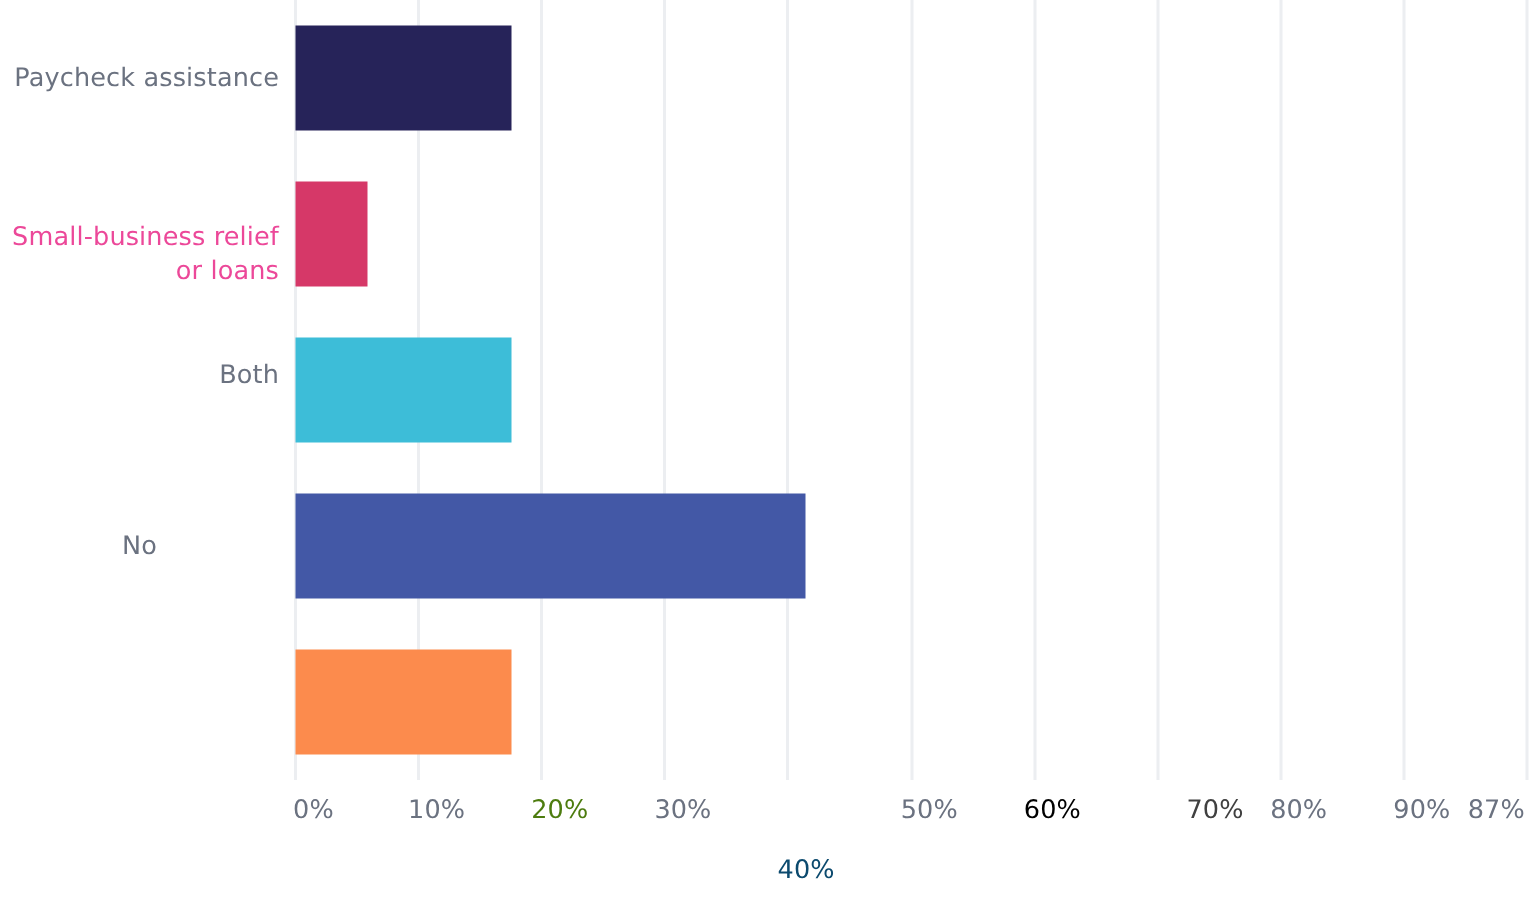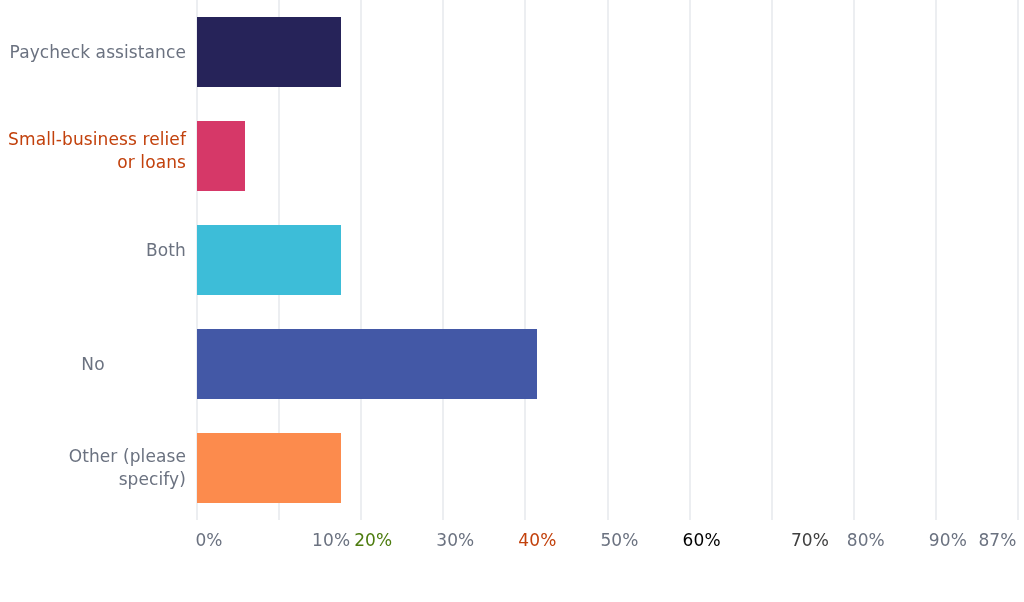--- a/index.html
+++ b/index.html
@@ -86,24 +86,23 @@
     letter-spacing: 0.1px;
   }
 </style>
 </head>
 <body>
 
 <div id="chart-root">
 
   <div class="cat-labels">
       <div class="cat-label" style="color: rgb(107, 114, 128); top: 40.5px;">Paycheck assistance</div>
-      <div class="cat-label" style="color: #c2410c; top: 128px;">Small-business relief or loans</div>
+      <div class="cat-label" style="color: #ec4899; top: 147px;">Small-business relief or loans</div>
       <div class="cat-label" style="color: rgb(107, 114, 128); top: 239px; padding-left: 20px;">Both</div>
       <div class="cat-label" style="color: rgb(107, 114, 128); top: 352.5px; text-align: center;">No</div>
-      <div class="cat-label" style="color: rgb(107, 114, 128); top: 445px;">Other (please specify)</div>
     </div>
 
   <div class="plot">
       <div class="gridline axis-zero" style="left: -1px; background: rgb(236, 238, 241);"></div>
       <div class="gridline" style="left: 81.1px; background: rgb(236, 238, 241);"></div>
       <div class="gridline" style="left: 163.2px; background: rgb(236, 238, 241);"></div>
       <div class="gridline" style="left: 245.3px; background: rgb(236, 238, 241);"></div>
       <div class="gridline" style="left: 327.4px; background: rgb(236, 238, 241);"></div>
       <div class="gridline" style="left: 409.5px; background: rgb(236, 238, 241);"></div>
       <div class="gridline" style="left: 491.6px; background: rgb(236, 238, 241);"></div>
@@ -113,24 +112,24 @@
       <div class="gridline" style="left: 820px; background: rgb(236, 238, 241);"></div>
       <div class="bar" title="Paycheck assistance: 17.6%" style="top: 17px; height: 70px; width: 144.496px; background: rgb(38, 35, 89);"></div>
       <div class="bar" title="Small-business relief or loans: 5.9%" style="top: 121px; height: 70px; width: 48.439px; background: rgb(214, 56, 104);"></div>
       <div class="bar" title="Both: 17.6%" style="top: 225px; height: 70px; width: 144.496px; background: rgb(61, 189, 216);"></div>
       <div class="bar" title="No: 41.4%" style="top: 329px; height: 70px; width: 339.894px; background: rgb(67, 88, 166);"></div>
       <div class="bar" title="Other (please specify): 17.6%" style="top: 433px; height: 70px; width: 144.496px; background: rgb(252, 139, 77);"></div>
     </div>
 
   <div class="xticks">
       <div class="xtick" style="left: 209px; color: rgb(107, 114, 128);">0%</div>
-      <div class="xtick" style="left: 291.1px; color: rgb(107, 114, 128); margin-left: 40px;">10%</div>
+      <div class="xtick" style="left: 291.1px; color: rgb(107, 114, 128);">10%</div>
       <div class="xtick" style="left: 373.2px; color: #4d7c0f;">20%</div>
       <div class="xtick" style="left: 455.3px; color: rgb(107, 114, 128); text-align: right;">30%</div>
-      <div class="xtick" style="left: 537.4px; color: #c2410c;">40%</div>
+      <div class="xtick" style="left: 537.4px; color: #0c4a6e; margin-top: 40px;">40%</div>
       <div class="xtick" style="left: 619.5px; color: rgb(107, 114, 128);">50%</div>
       <div class="xtick" style="left: 701.6px; color: #000000;">60%</div>
       <div class="xtick" style="left: 810px; color: #404040;">70%</div>
       <div class="xtick" style="left: 865.8px; color: rgb(107, 114, 128);">80%</div>
       <div class="xtick" style="left: 947.9px; color: rgb(107, 114, 128);">90%</div>
       <div class="xtick" style="left: 997.492px; color: rgb(107, 114, 128);">87%</div>
     </div>
 
 </div>
 

